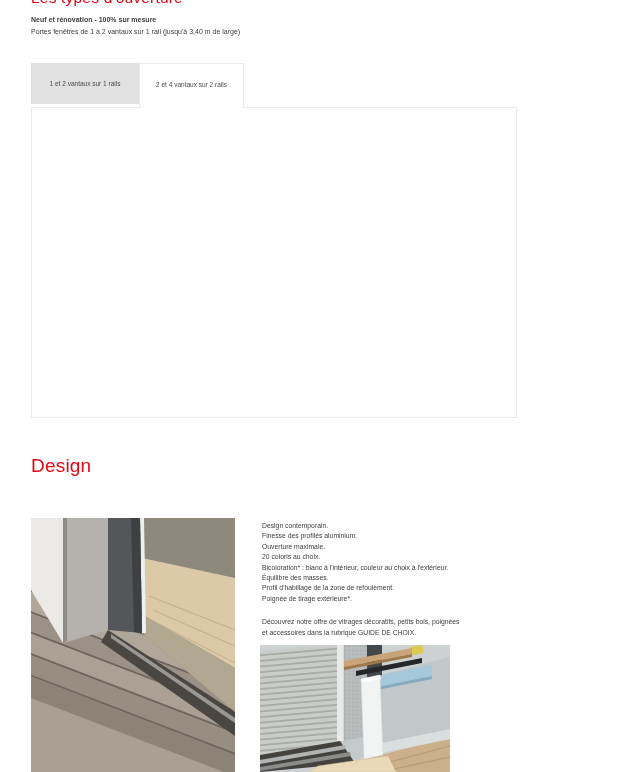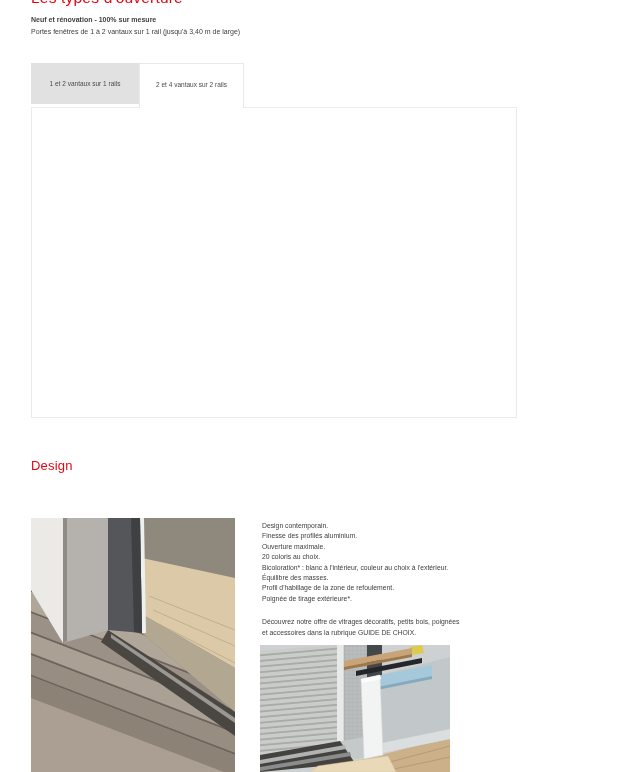--- a/index.html
+++ b/index.html
@@ -10,21 +10,21 @@
   .red-heading { color:#e30613; font-weight:400; letter-spacing:.2px; }
   #page-title { left:31px; top:-12px; font-size:15.5px; line-height:19px; }
   #subtitle-bold { left:31px; top:16px; font-size:7px; font-weight:700; color:#3d3d3d; }
   #subtitle { left:31px; top:27.5px; font-size:7px; color:#3d3d3d; }
   #tabs { left:31px; top:63px; display:flex; align-items:flex-start; z-index:2; }
   .tab { display:flex; align-items:center; justify-content:center; font-size:6.5px; color:#4a4a4a; cursor:pointer; text-align:center; }
   .tab-inactive { width:108px; height:41px; background:#e1e1e1; }
   .tab-active { width:105px; height:45px; background:#fff; border:1px solid #e9e9e9; border-bottom:none; }
   #panel { left:31px; top:107px; width:486px; height:311px; border:1px solid #ebebeb; background:#fff; z-index:1; }
   .caption { font-size:6.2px; color:#4a4a4a; line-height:12px; white-space:nowrap; }
-  #design-heading { left:31px; top:456px; font-size:13px; line-height:19px; }
+  #design-heading { left:31px; top:456px; font-size:19px; line-height:19px; }
   #design-bullets { left:262px; top:521px; font-size:6.8px; line-height:10.4px; color:#3d3d3d; white-space:nowrap; }
   #design-paragraph { left:262px; top:617px; width:205px; font-size:6.8px; line-height:10.6px; color:#3d3d3d; }
   svg text { font-family:"Liberation Sans", sans-serif; fill:#2b2b2b; }
   .dim-label { font-size:8px; }
   .dim-label-sm { font-size:4.5px; }
   .ext-label { font-size:9px; letter-spacing:.8px; }
   .ext-label-sm { font-size:4.5px; letter-spacing:.4px; }
 </style>
 </head>
 <body>

